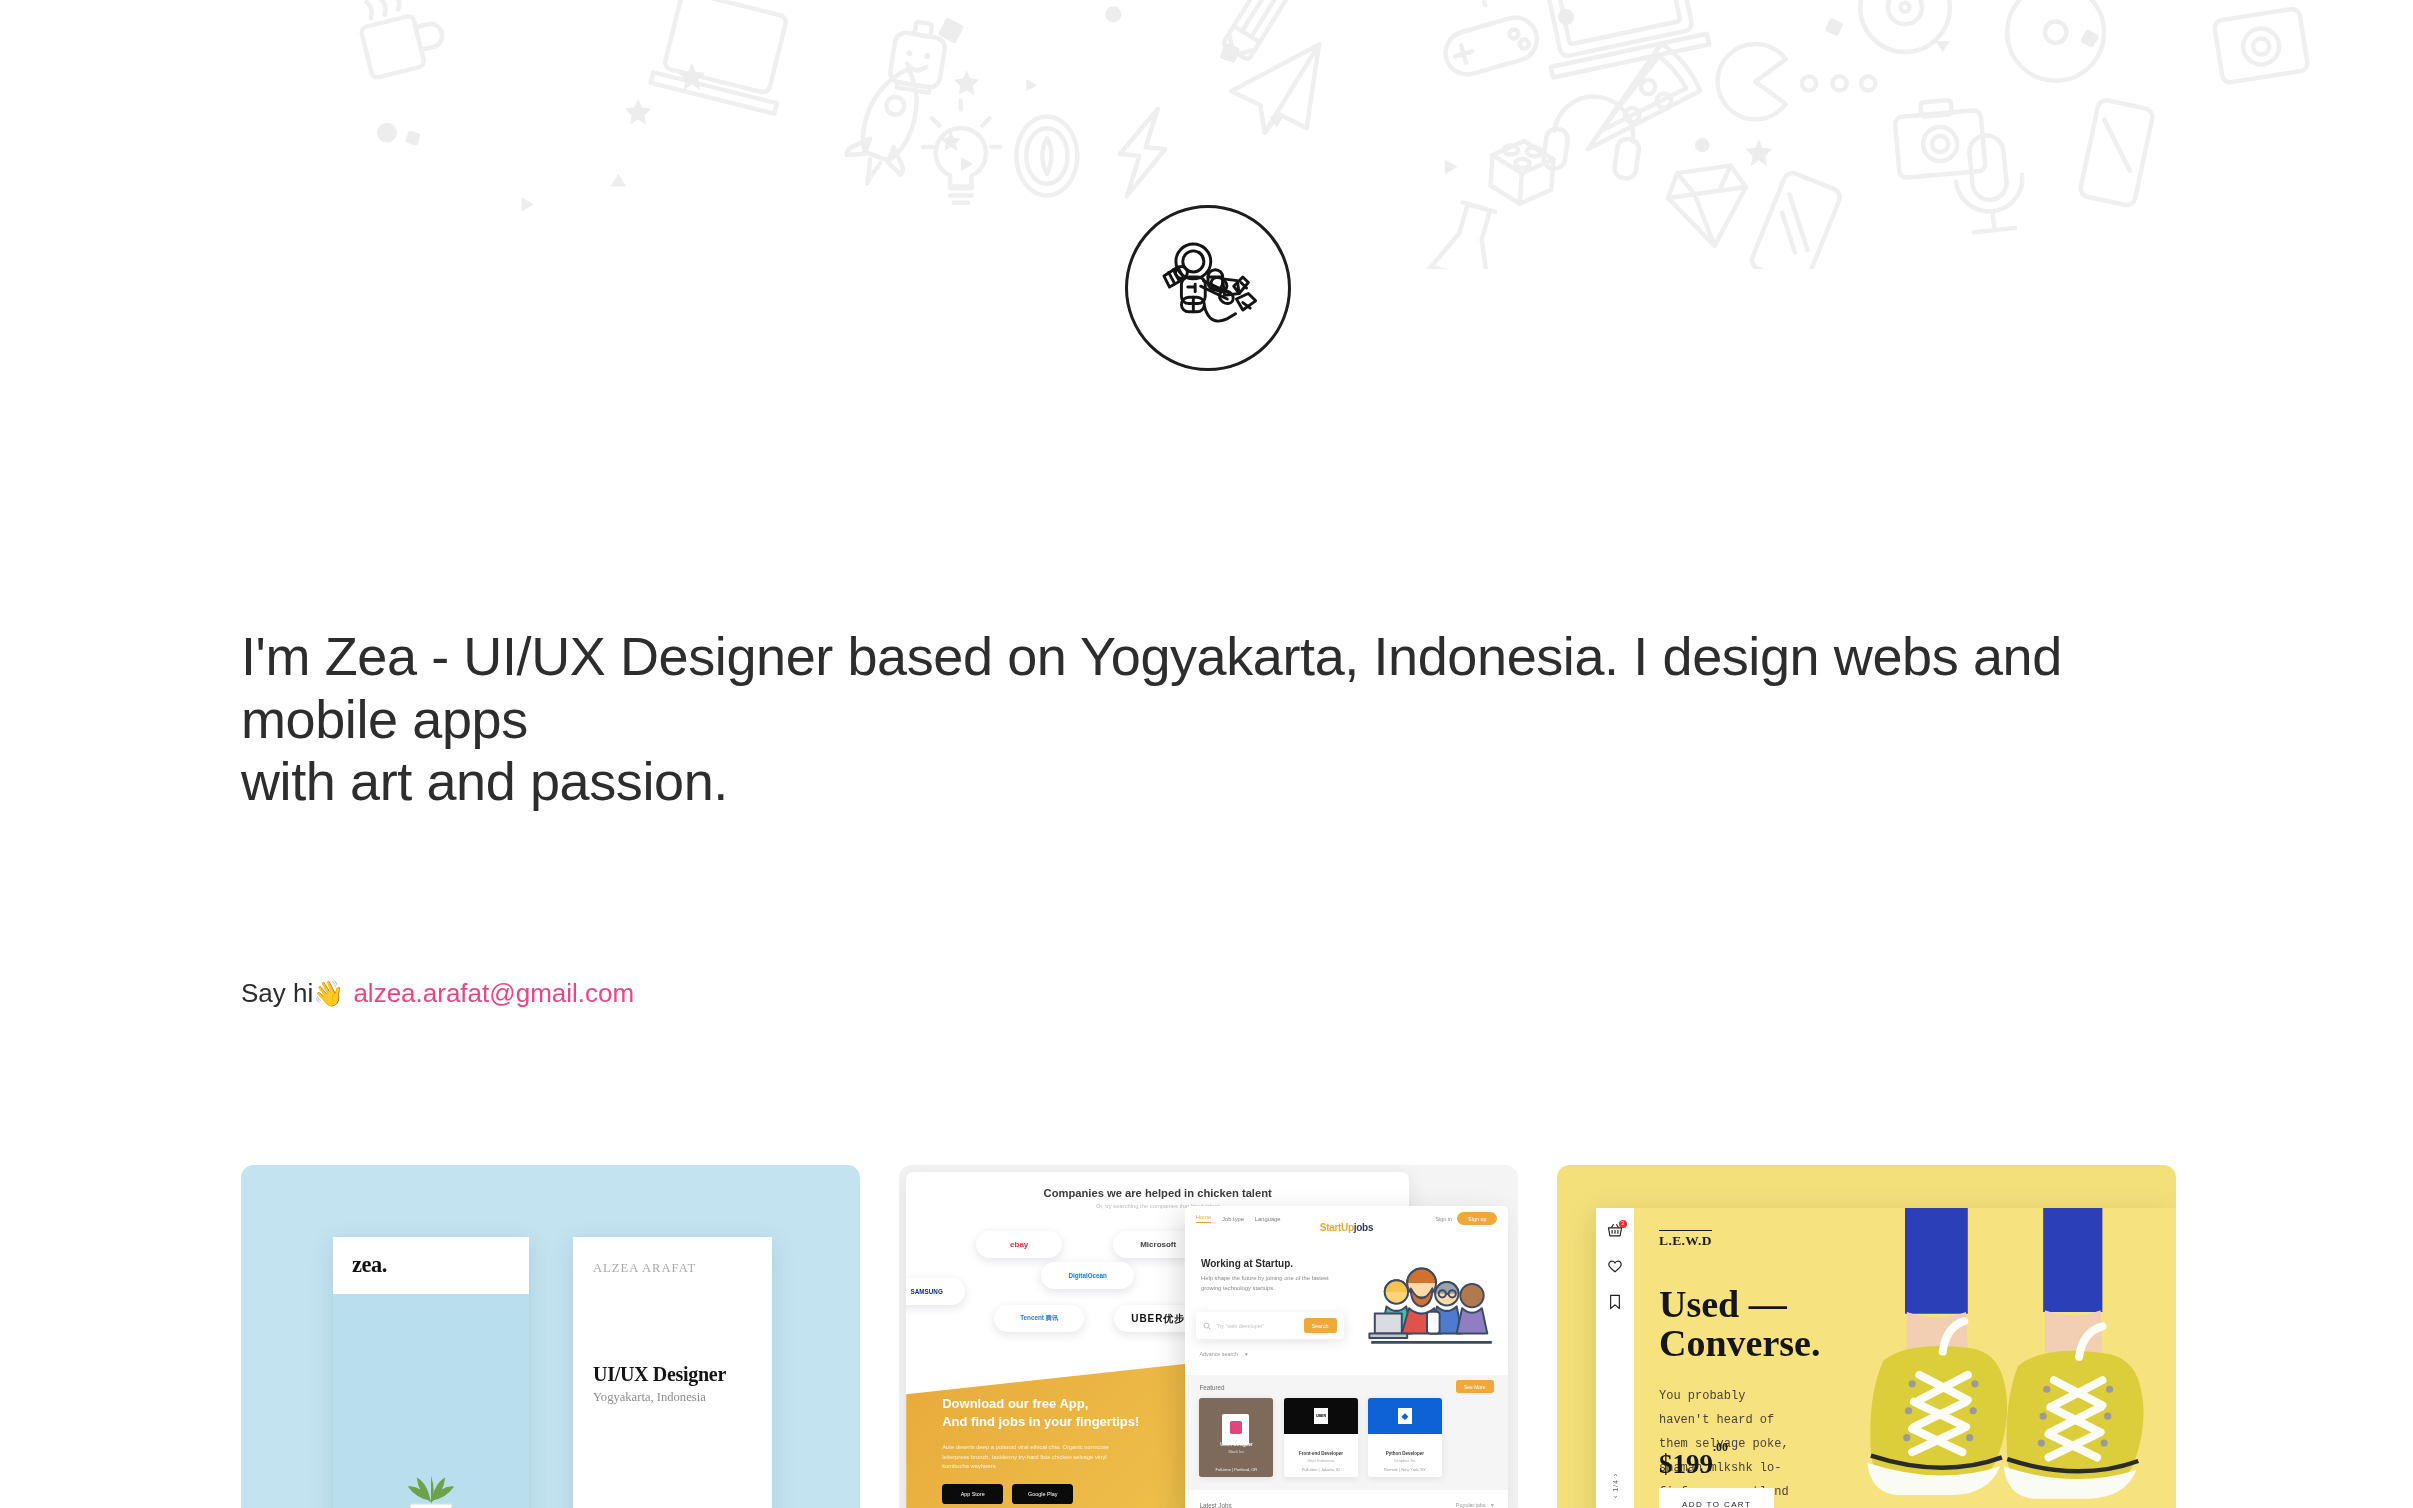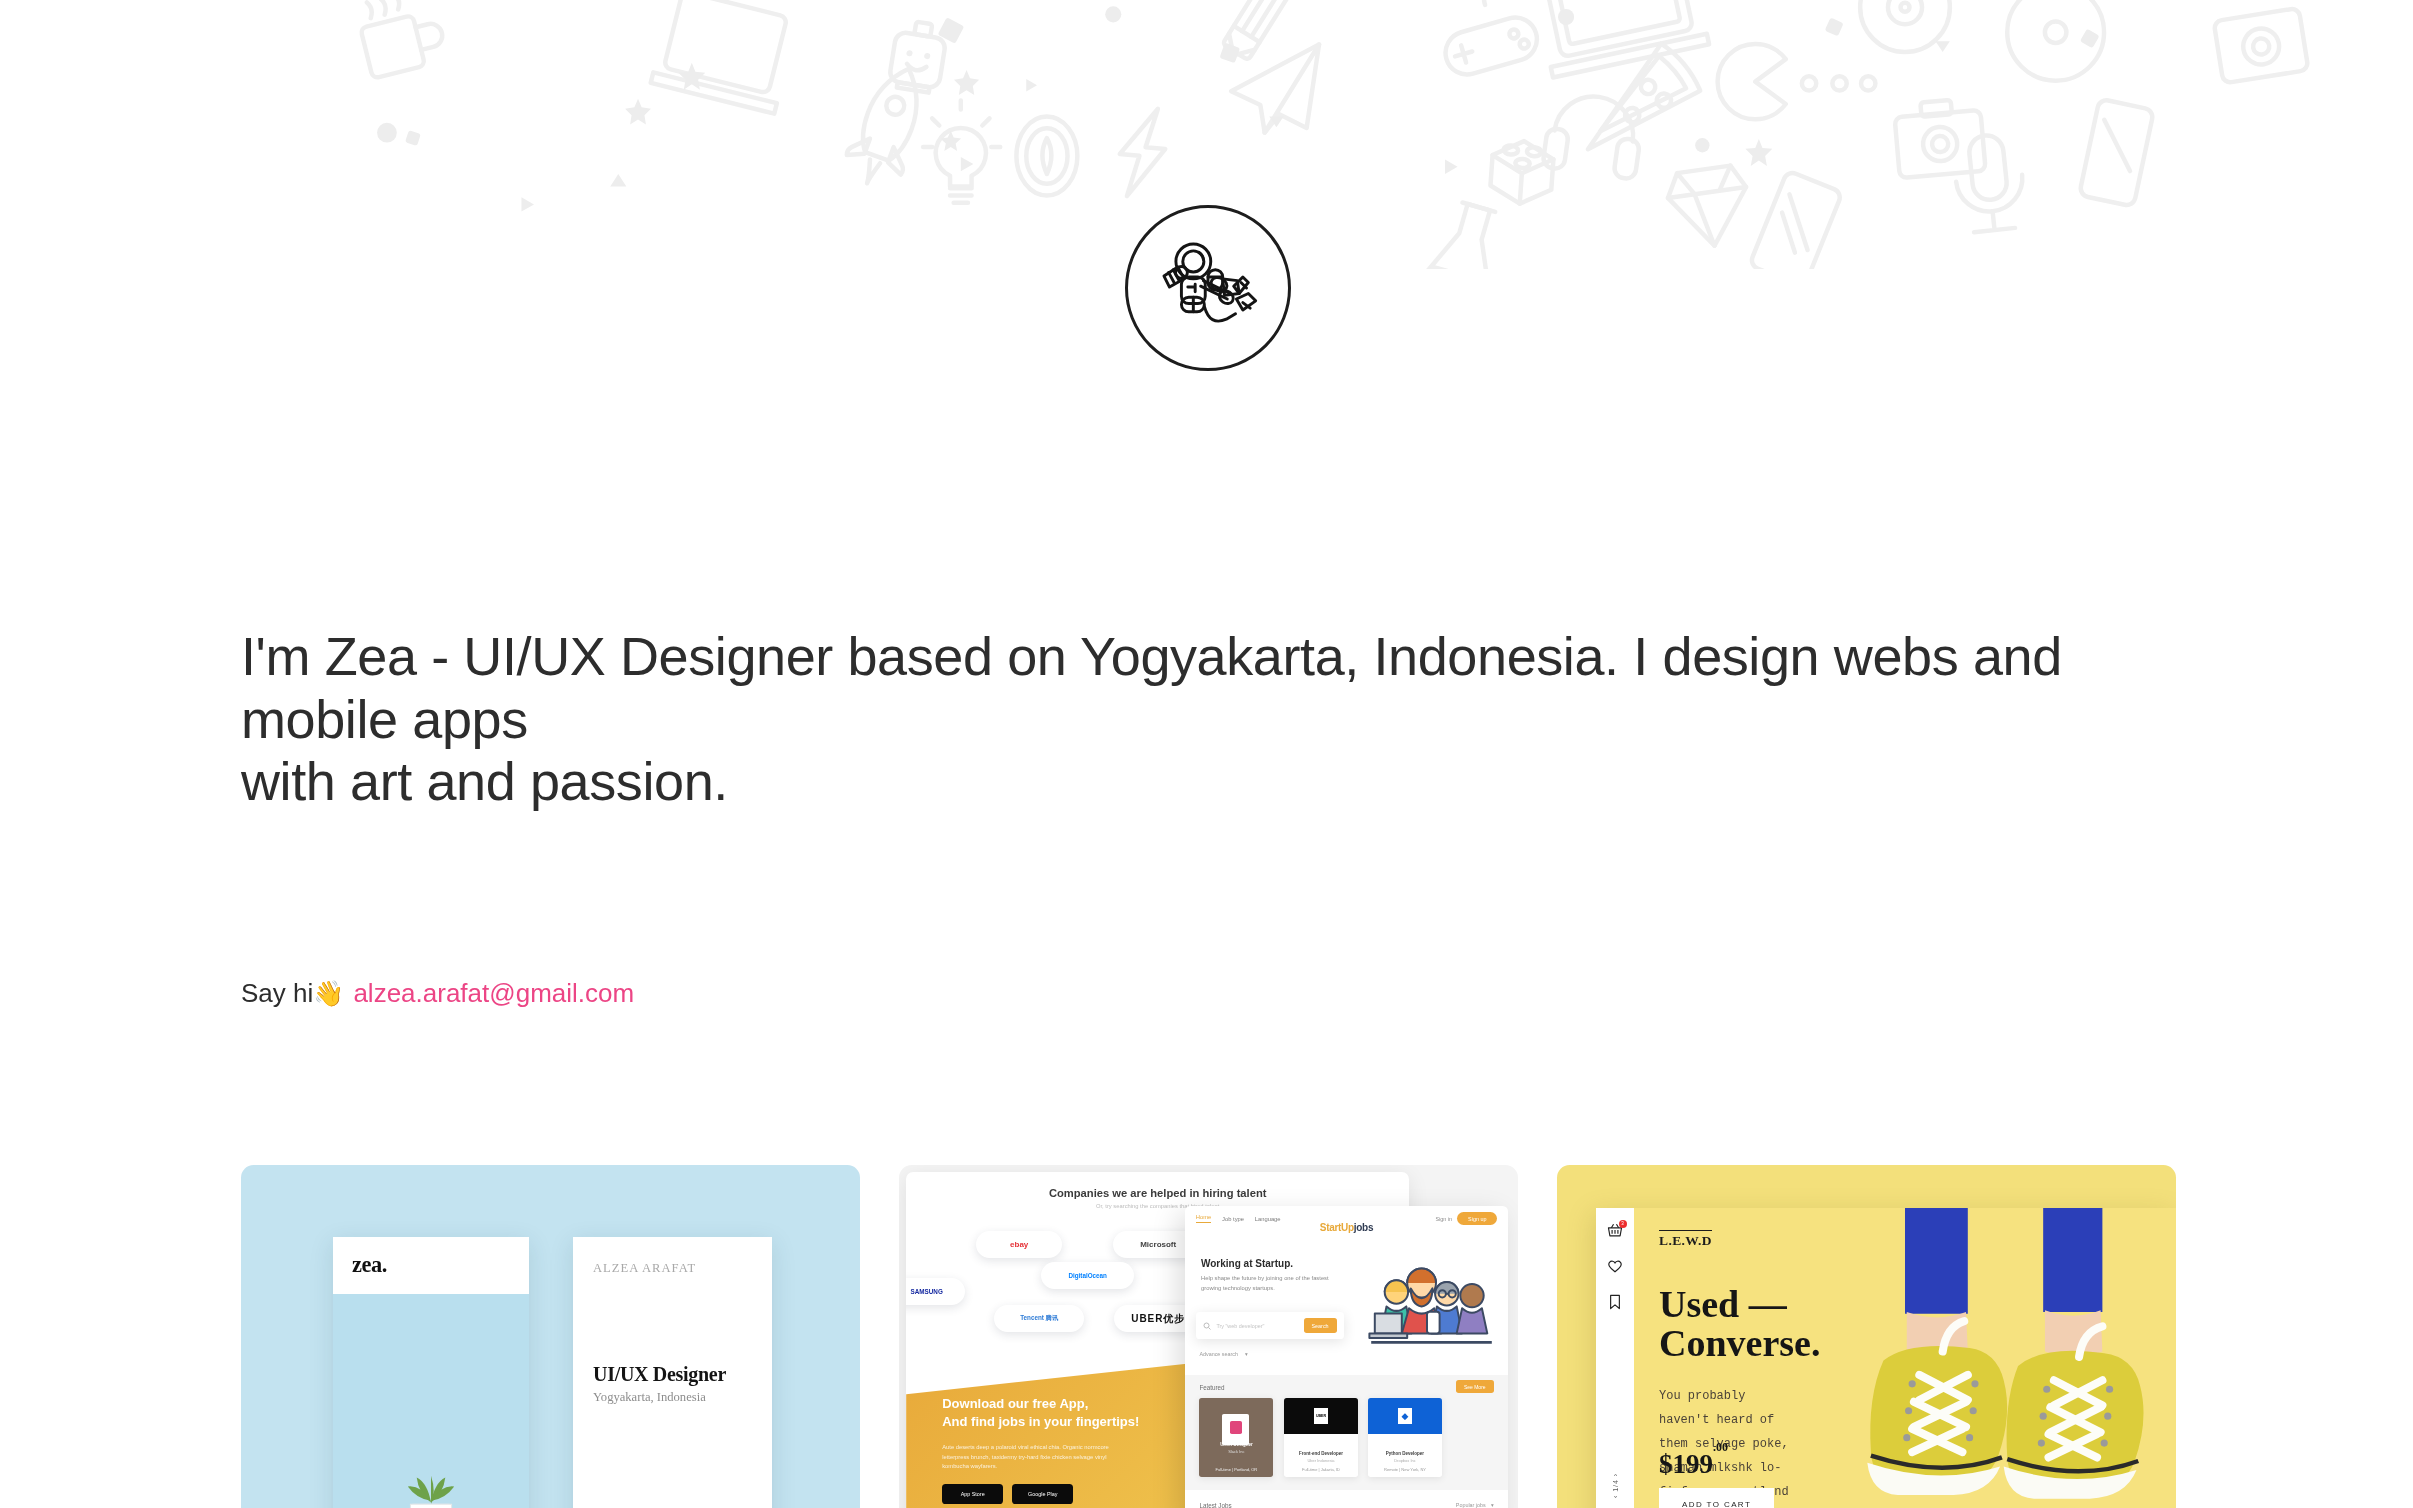--- a/index.html
+++ b/index.html
@@ -616,21 +616,21 @@
       <div class="brand-sheet sheet-right">
         <div class="bc-name">ALZEA ARAFAT</div>
         <div class="bc-role">UI/UX Designer</div>
         <div class="bc-loc">Yogyakarta, Indonesia</div>
       </div>
     </div>
 
     <div class="card card-jobs">
 
       <div class="jobs-back">
-        <div class="jb-title">Companies we are helped in hiring talent</div>
+        <div class="jb-title">Companies we are helped in chicken talent</div>
         <div class="jb-sub">Or, try searching the companies that hired talent</div>
 
         <div class="logo-pill" style="left:70px;top:59px;width:86px;color:#e53238;">ebay</div>
         <div class="logo-pill" style="left:207px;top:59px;width:90px;color:#444;">Microsoft</div>
         <div class="logo-pill" style="left:135px;top:90px;width:93px;color:#0080ff;font-size:6.3px;">DigitalOcean</div>
         <div class="logo-pill" style="left:287px;top:90px;width:79px;color:#4285f4;">Google</div>
         <div class="logo-pill" style="left:-18px;top:106px;width:77px;color:#1428a0;font-size:6.3px;">SAMSUNG</div>
         <div class="logo-pill" style="left:88px;top:133px;width:90px;color:#2c7ad6;font-size:6.3px;">Tencent 腾讯</div>
         <div class="logo-pill" style="left:208px;top:133px;width:88px;color:#111;font-size:10px;letter-spacing:0.9px;">UBER优步</div>
         <div class="logo-pill" style="left:314px;top:133px;width:83px;color:#00b14f;font-size:10px;">Grab</div>

